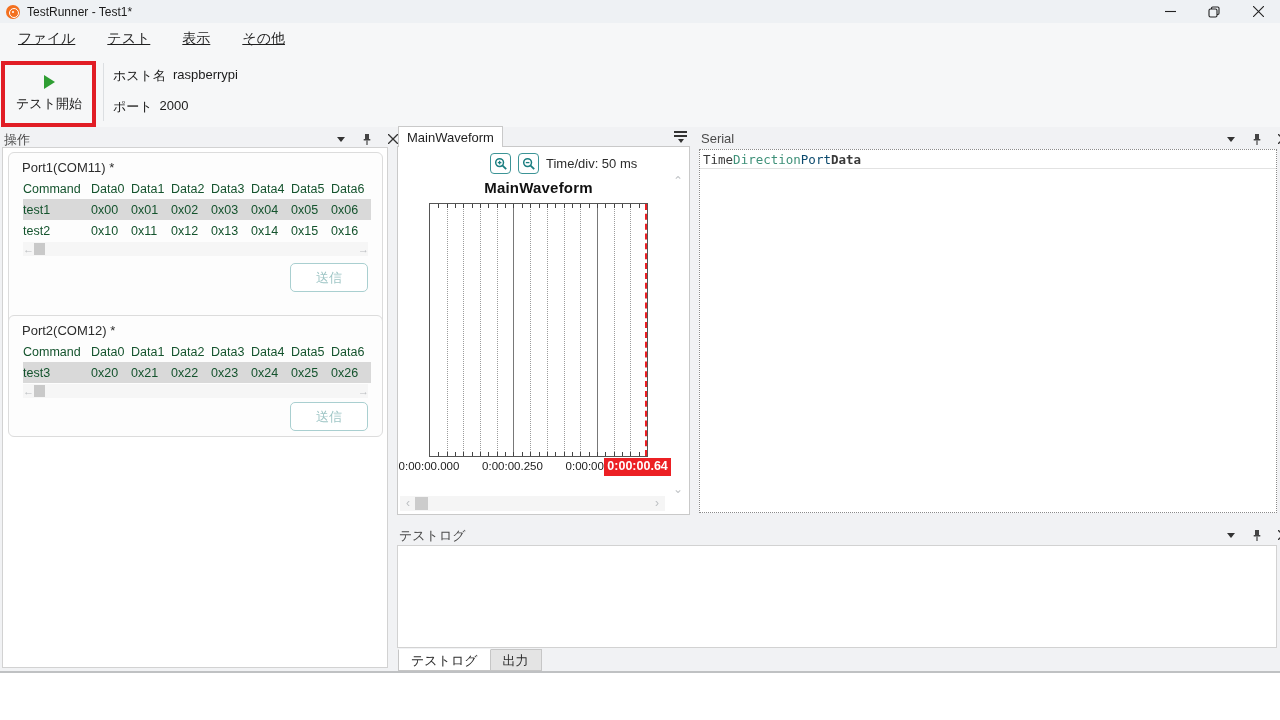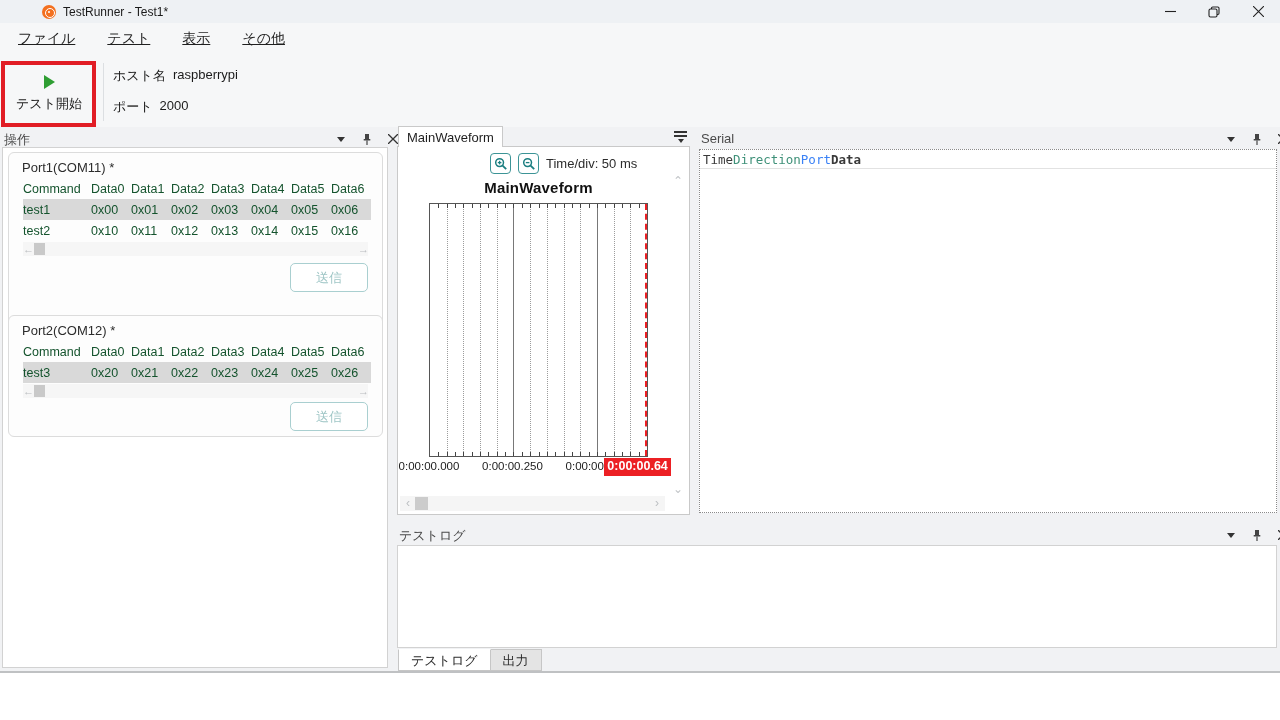--- a/index.html
+++ b/index.html
@@ -1,20 +1,20 @@
 <!DOCTYPE html>
 <html><head>
 <meta charset="utf-8">
 <style>
   * { margin:0; padding:0; box-sizing:border-box; }
   body { font-family:"Liberation Sans","DejaVu Sans",sans-serif; background:#fff; width:1280px; height:720px; overflow:hidden; }
   .app { position:relative; width:1280px; height:673px; background:#f1f2f4; border-bottom:2px solid #bfc1c3; }
 
   
-  .titlebar { position:absolute; left:0; top:0; width:1280px; height:23px; background:#eef1f4; display:flex; align-items:center;padding-left:36px; }
+  .titlebar { position:absolute; left:0; top:0; width:1280px; height:23px; background:#eef1f4; display:flex; align-items:center; }
   .app-icon { width:14px; height:14px; border-radius:50%; background:#f3701f; margin:0 7px 0 6px; position:relative; }
   .app-icon::before { content:""; position:absolute; left:3px; top:3px; width:8px; height:8px; border:1.6px solid #fff; border-radius:50%; }
   .app-icon::after { content:""; position:absolute; left:6px; top:6px; width:2.4px; height:2.4px; background:#fff; border-radius:50%; }
   .title-text { font-size:12px; color:#1b1b1b; }
   .win-btns { margin-left:auto; display:flex; height:100%; }
   .win-btn { width:44px; height:100%; display:flex; align-items:center; justify-content:center; color:#222; font-size:11px; }
   .win-btn svg { display:block; }
 
   
   .menubar { position:absolute; left:0; top:23px; width:1280px; height:32px; background:#f6f7f8; display:flex; align-items:center; }
@@ -364,21 +364,21 @@
     <span class="hicon x-glyph">
         <svg width="10" height="10" viewBox="0 0 10 10">
           <path d="M0 0 L10 10 M10 0 L0 10" stroke="#333" stroke-width="1.3"></path>
         </svg>
       </span>
   </div>
   <div class="serial-box">
     <div class="serial-header">
       <span style="color: rgb(58, 58, 58);">Time</span>
       <span style="color: rgb(63, 145, 121);">Direction</span>
-      <span style="color: #3b82f6;">Port</span>
+      <span style="color: #0c4a6e;">Port</span>
       <span style="color: rgb(58, 58, 58); font-weight: bold;">Data</span>
     </div>
   </div>
 
   <div class="dock-head" style="left:399px; top:527px;">テストログ</div>
   <div class="head-icons" style="left:1224px; top:528px;">
     <span class="hicon">
         <span class="tri-down"></span>
       </span>
     <span class="hicon pin-svg">

